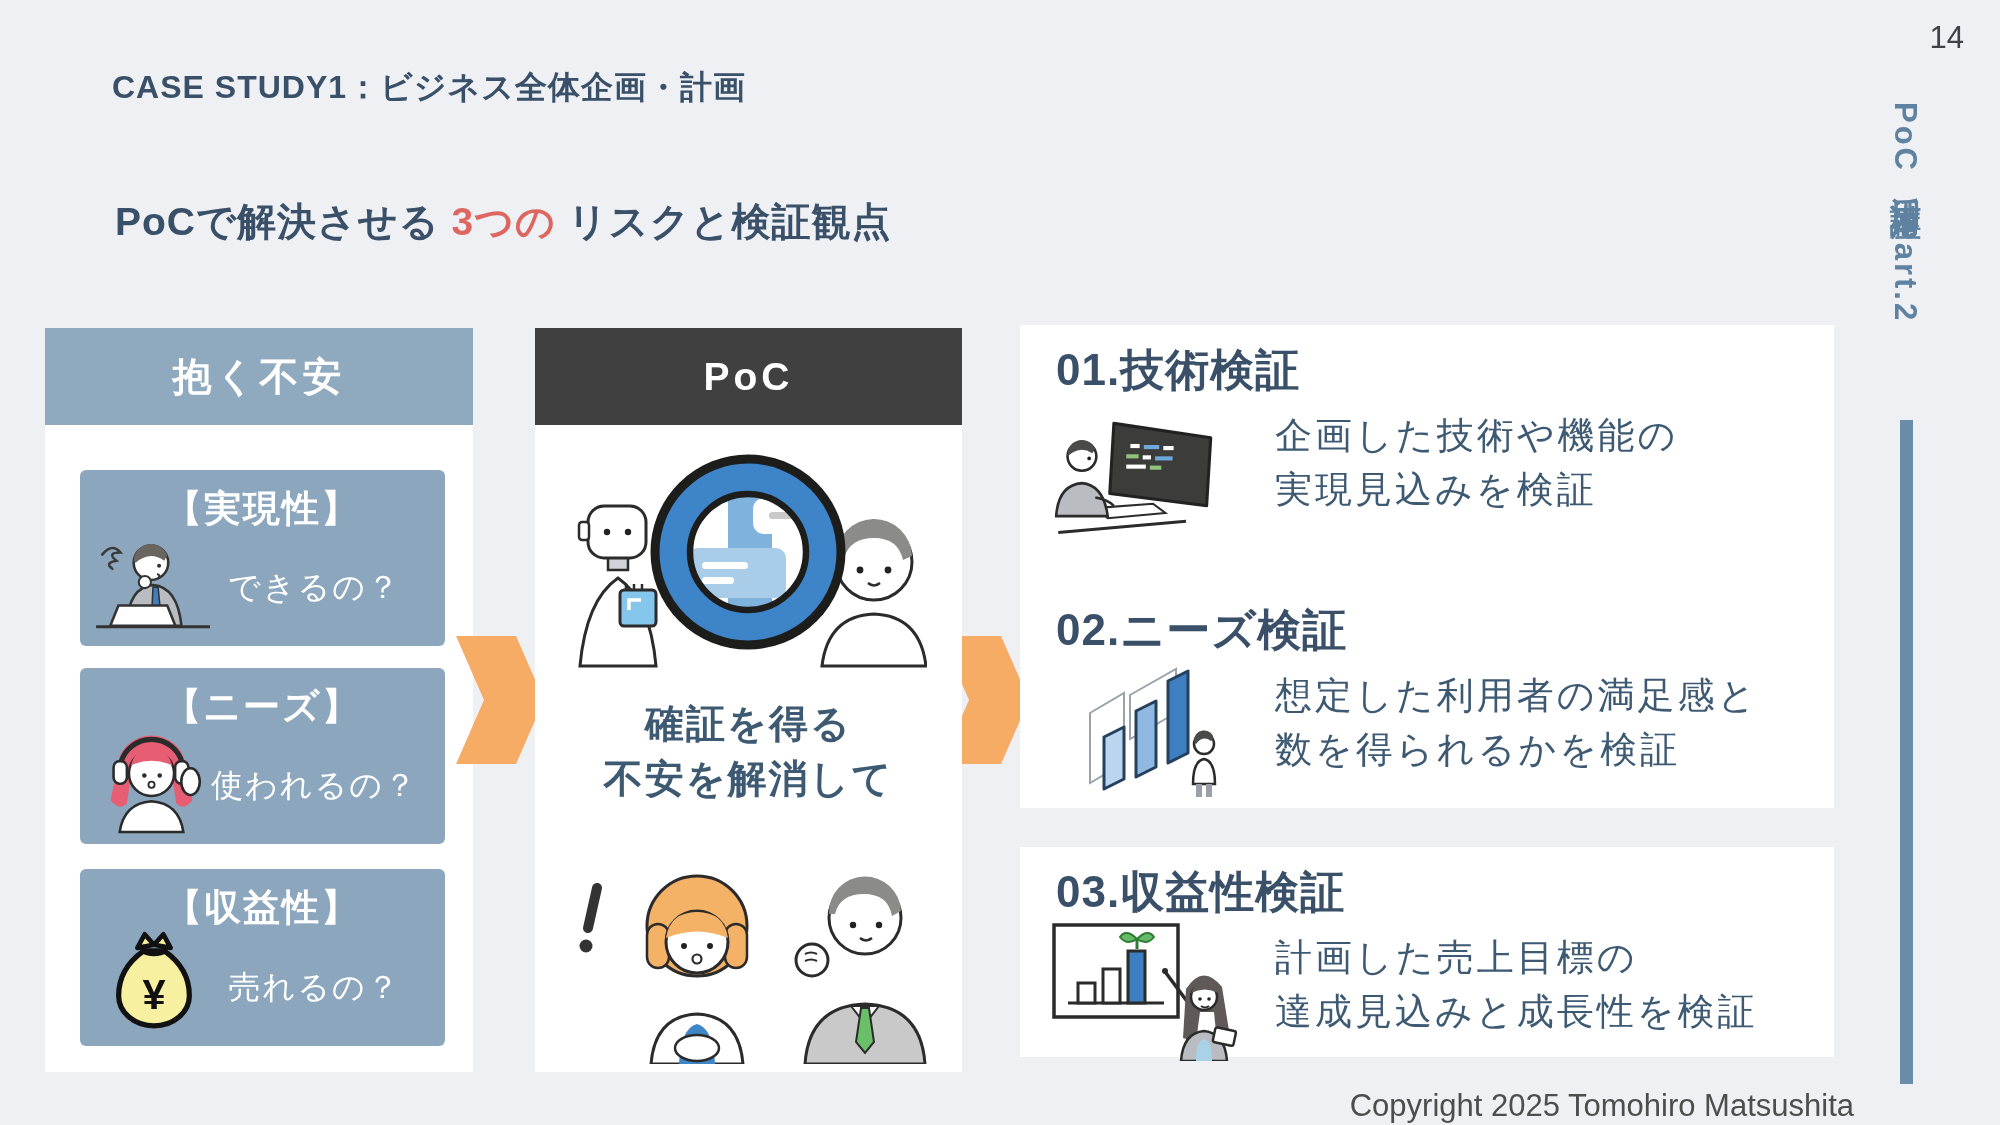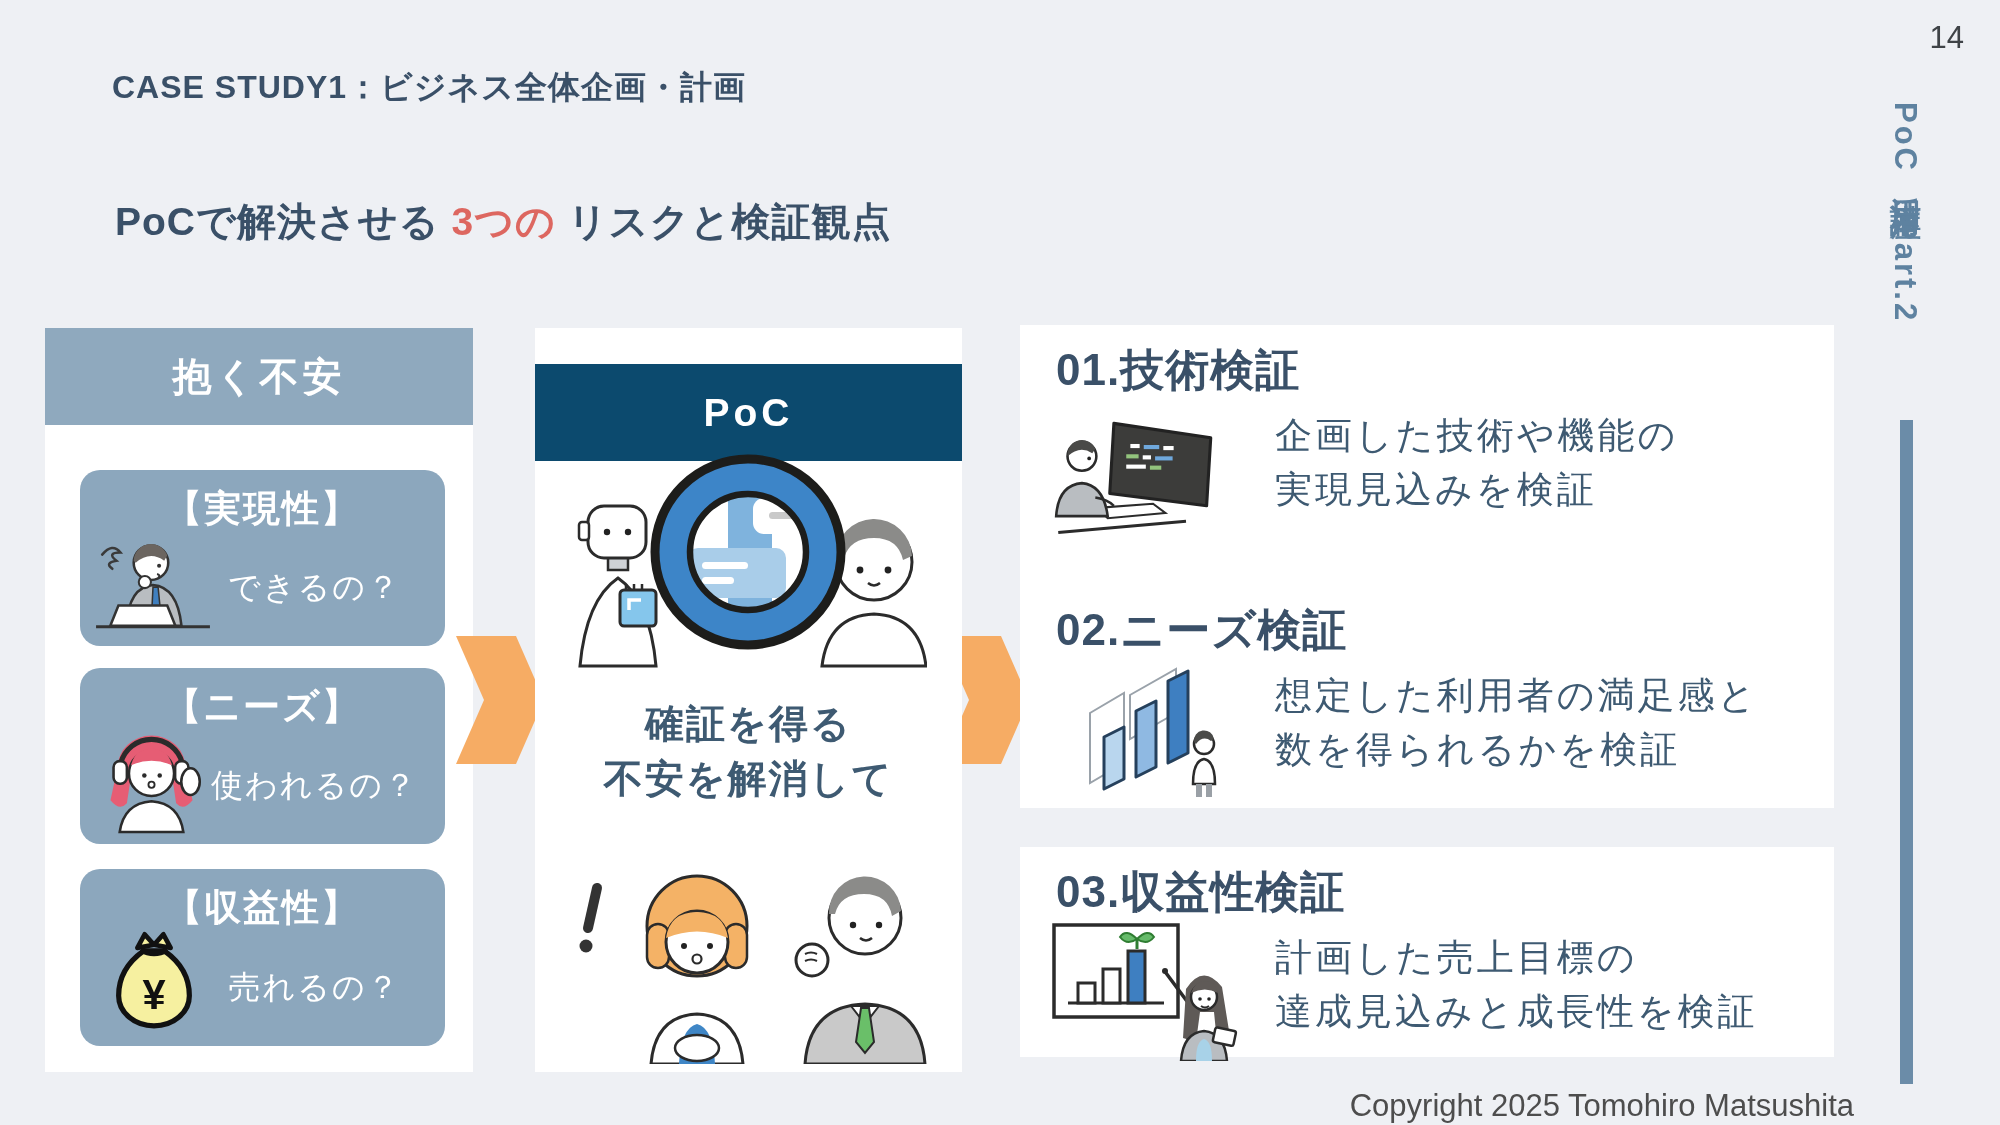--- a/index.html
+++ b/index.html
@@ -30,25 +30,25 @@
   
   .col{position:absolute;top:328px;height:744px;background:#FFFFFF;}
   .col-left{left:45px;width:428px;}
   .col-mid{left:535px;width:427px;}
   .col-header{
     position:absolute;top:0;left:0;right:0;height:97px;
     display:flex;align-items:center;justify-content:center;
     color:#fff;font-size:39px;font-weight:bold;letter-spacing:4px;
   }
   .col-left .col-header{background:#8FA9BE;}
-  .col-mid  .col-header{background:#0c4a6e;margin-top:36px;}
+  .col-mid  .col-header{background:#404040;}
   
   .anx-box{
     position:absolute;left:35px;width:365px;height:176px;
-    background:#8CA7BD;border-radius:20px;
+    background:#8CA7BD;border-radius:6px;
   }
   .anx-box .lbl{
     position:absolute;top:14px;left:0;right:0;text-align:center;
     color:#fff;font-size:37px;font-weight:bold;letter-spacing:2px;
   }
   .anx-box .qst{
     position:absolute;left:118px;right:14px;bottom:36px;text-align:center;
     color:#fff;font-size:32px;letter-spacing:2px;
   }
   .anx-box .ic{position:absolute;left:12px;bottom:6px;}

